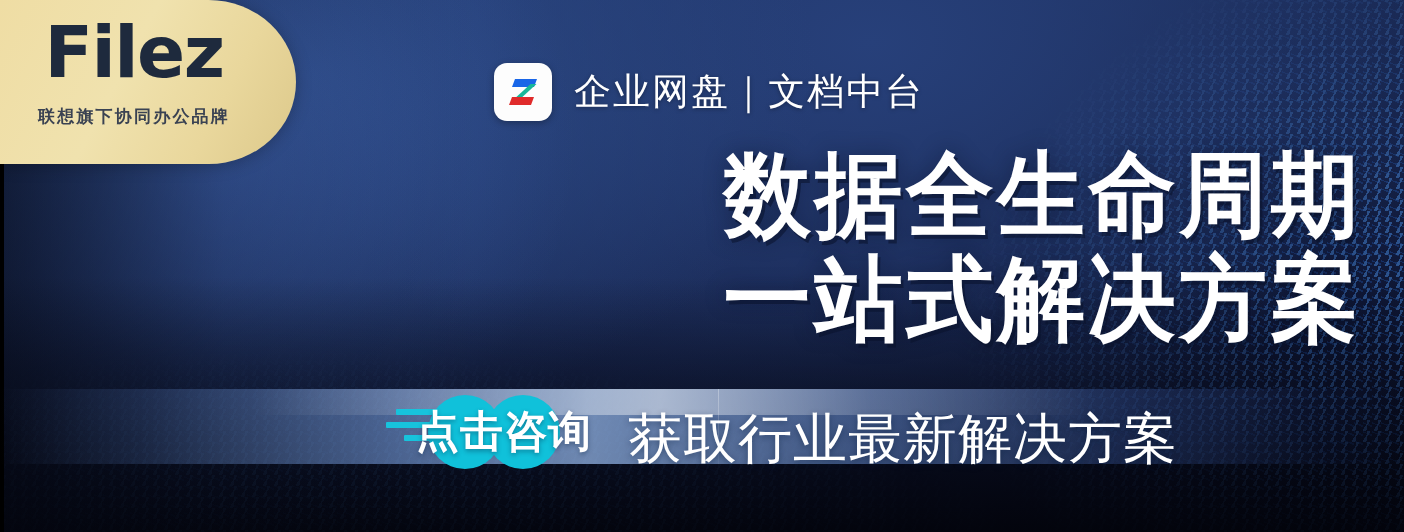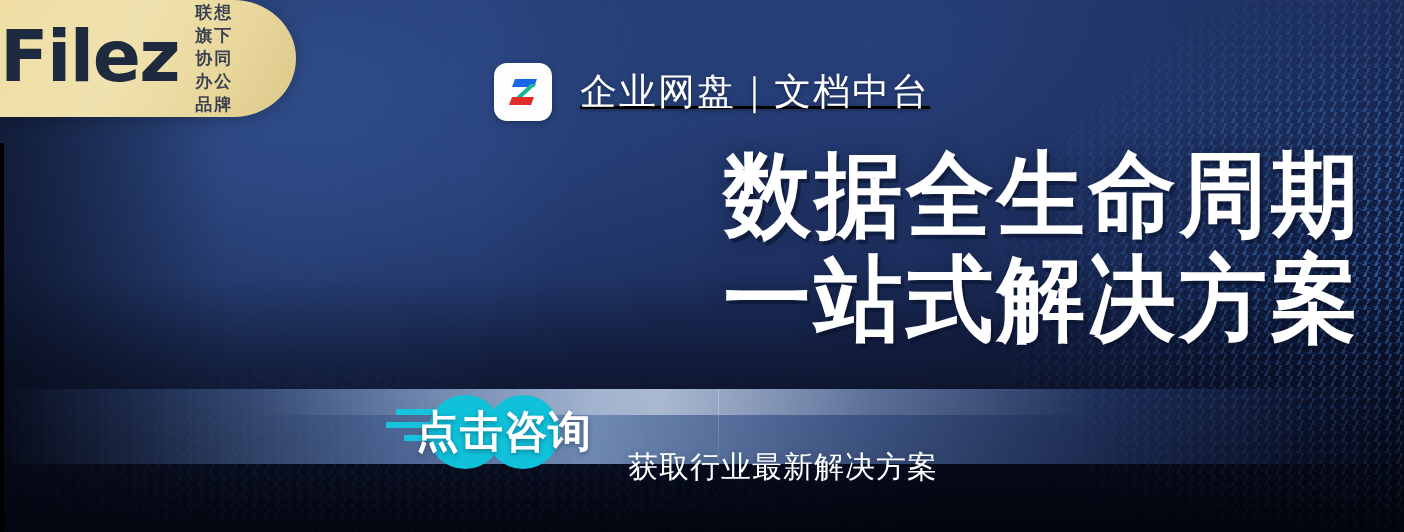--- a/index.html
+++ b/index.html
@@ -72,27 +72,27 @@
     left: 0; top: 143px; bottom: 0;
     width: 4px;
     background: #000;
   }
 
   
   .brand-badge {
     position: absolute;
     left: 0; top: 0;
     width: 296px;
-    height: 117px;
+    height: 164px;
     background: linear-gradient(118deg, #efdda4 0%, #f0e2ae 42%, #e9d79c 72%, #dcc88a 100%);
     border-top-right-radius: 160px 150px;
     border-bottom-right-radius: 160px 150px;
     box-shadow: 0 2px 16px rgba(0,0,0,0.25);
     display: flex;
-    flex-direction: row;
+    flex-direction: column;
     align-items: center;
     justify-content: center;
     padding-right: 28px;
     box-sizing: border-box;
   }
   .brand-wordmark {
     font-family: "DejaVu Sans", "Liberation Sans", sans-serif;
     font-weight: 700;
     font-size: 71px;
     line-height: 0.92;
@@ -109,22 +109,21 @@
     margin: 16px;
   }
 
   
   .product-row {
     position: absolute;
     left: 494px;
     top: 63px;
     display: flex;
     align-items: center;
-    gap: 28px;
-    text-decoration: underline;
+    gap: 22px;
   }
   .product-logo {
     width: 58px; height: 58px;
     border-radius: 13px;
     background: #fdfdfd;
     display: flex;
     align-items: center;
     justify-content: center;
     box-shadow: 0 2px 7px rgba(0,0,0,0.30);
     flex: none;
@@ -238,27 +237,26 @@
     color: #ffffff;
     letter-spacing: 1px;
     white-space: nowrap;
     text-shadow: 0 2px 5px rgba(6,30,60,0.40);
   }
   .cta-secondary {
     position: absolute;
     left: 628px;
     top: 14px;
     font-family: "DejaVu Sans", "Liberation Sans", sans-serif;
-    font-size: 30px;
+    font-size: 54px;
     font-weight: 400;
     color: #ffffff;
     letter-spacing: 1px;
     white-space: nowrap;
     text-shadow: 0 2px 6px rgba(6,26,56,0.45);
-    margin-top: 44px;
   }
   .cta-divider {
     position: absolute;
     left: 718px;
     top: 389px;
     width: 1px;
     height: 75px;
     background: linear-gradient(to bottom, rgba(255,255,255,0.30), rgba(255,255,255,0.05));
   }
 </style>

